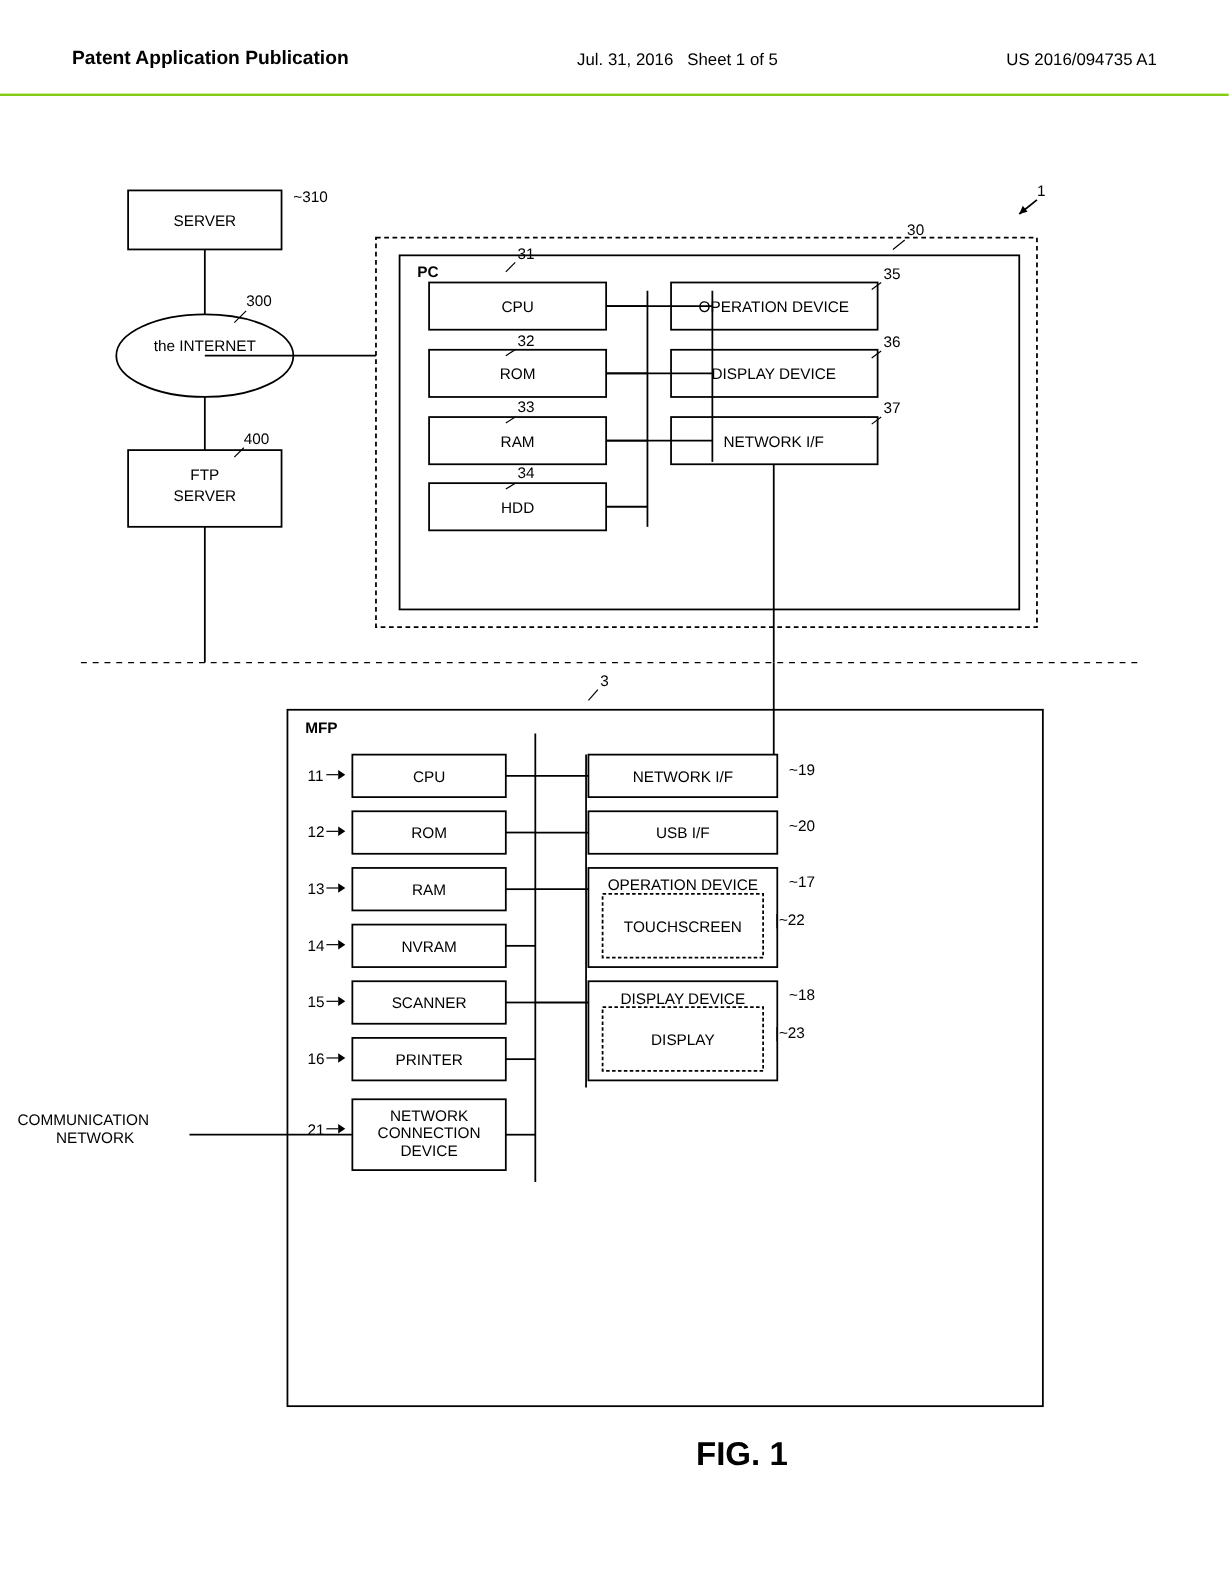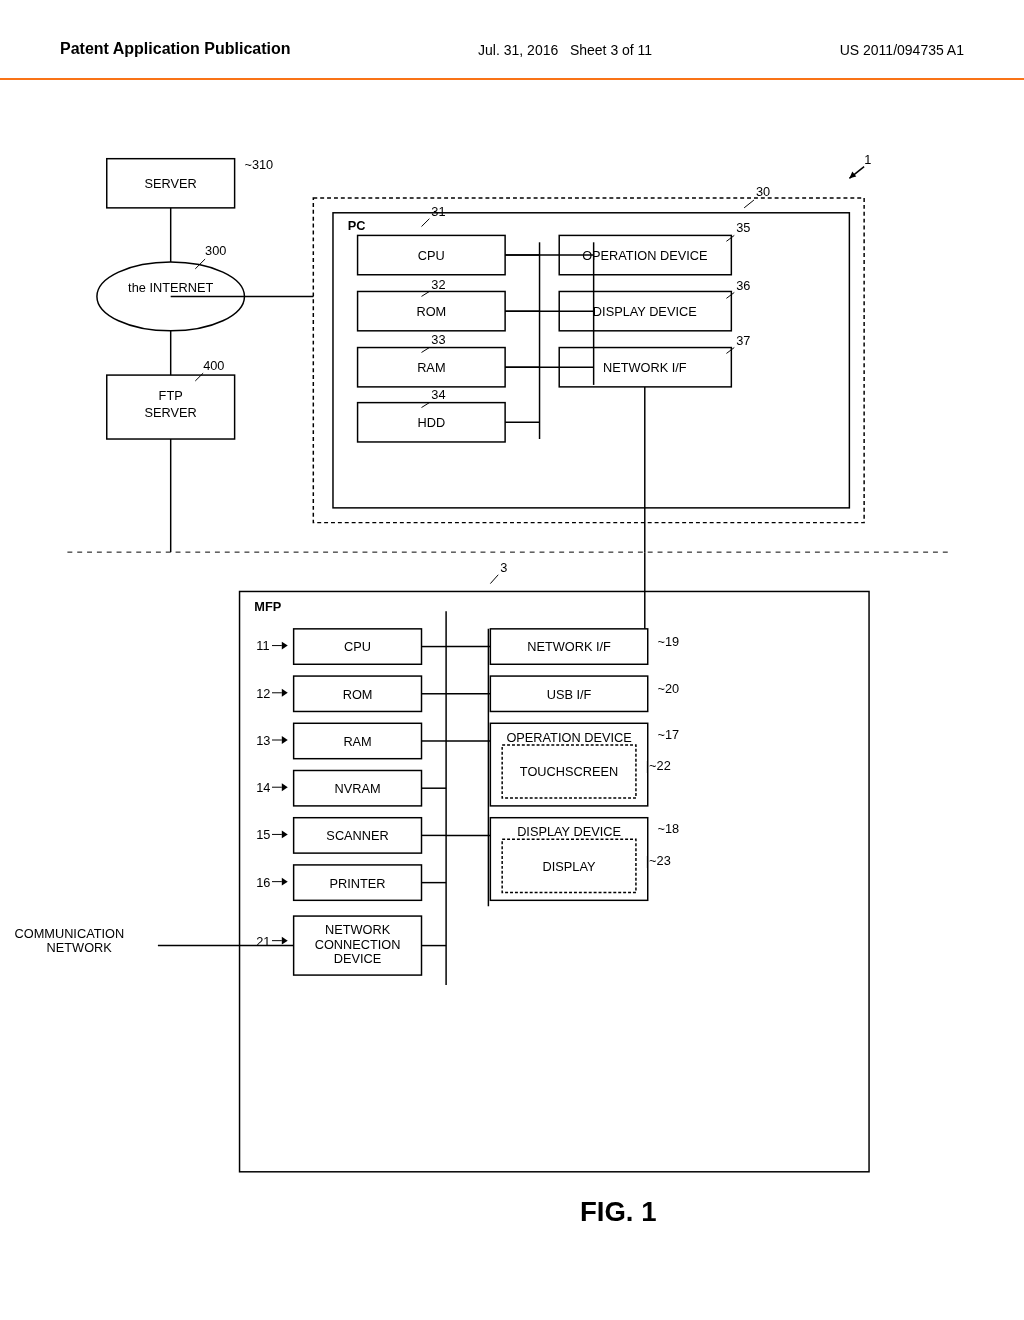--- a/index.html
+++ b/index.html
@@ -11,23 +11,23 @@
       font-size: 13px;
       color: #000;
       overflow: hidden;
       position: relative;
     }
 
     
     .header {
       display: flex;
       justify-content: space-between;
-      align-items: flex-end;
+      align-items: center;
       padding: 40px 60px 20px 60px;
-      border-bottom: 2px solid #f97316;
+      border-bottom: 2px solid #84cc16;
     }
     .header-left {
       font-weight: bold;
       font-size: 16px;
     }
     .header-middle {
       font-size: 14px;
       text-align: center;
     }
     .header-right {
@@ -68,23 +68,23 @@
       font-weight: bold;
       fill: #000;
     }
   </style>
 </head>
 <body>
 
 <div class="header">
   <div class="header-left">Patent Application Publication</div>
   <div class="header-middle">
-    <span>Jul. 31, 2016</span>&nbsp;&nbsp;&nbsp;<span>Sheet 3 of 11</span>
+    <span>Jul. 31, 2016</span>&nbsp;&nbsp;&nbsp;<span>Sheet 1 of 5</span>
   </div>
-  <div class="header-right">US 2011/094735 A1</div>
+  <div class="header-right">US 2016/094735 A1</div>
 </div>
 
 <div class="diagram-area">
   <svg viewBox="0 0 1024 1220" xmlns="http://www.w3.org/2000/svg">
 
     <rect x="100" y="80" width="130" height="50" fill="white" stroke="#000" stroke-width="1.5"></rect>
     <text x="165" y="110" text-anchor="middle" class="box-label">SERVER</text>
 
     <text x="240" y="90" class="box-label">~310</text>
 

